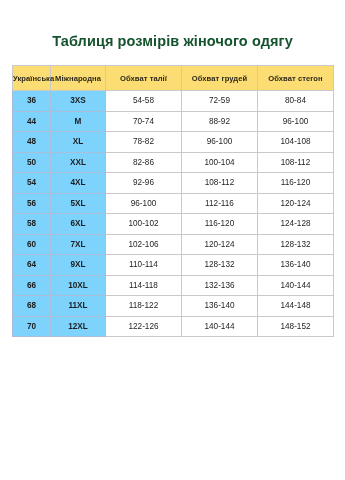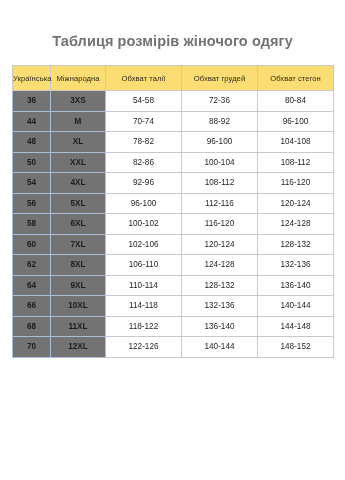--- a/index.html
+++ b/index.html
@@ -21,21 +21,21 @@
     background: #ffffff;
     box-sizing: border-box;
   }
 
   .page-title {
     margin: 0;
     padding: 33px 10px 0 10px;
     text-align: center;
     font-size: 14.5px;
     font-weight: bold;
-    color: #737373;
+    color: #14532d;
     letter-spacing: 0.1px;
     line-height: 1.2;
   }
 
   .table-wrap {
     margin: 15px 12px 0 12px;
   }
 
   table.size-table {
     width: 321px;
@@ -50,41 +50,41 @@
     text-align: center;
     vertical-align: middle;
     padding: 0;
     line-height: 1;
   }
 
   
   thead th {
     background: #fbdd73;
     color: #2e2a1c;
-    font-weight: normal;
+    font-weight: bold;
     height: 24px;
     font-size: 7.6px;
     letter-spacing: 0.05px;
     border-color: #d9bf63;
   }
 
   
   tbody tr {
     height: 20.5px;
   }
 
   tbody td {
     background: #ffffff;
     color: #242424;
     font-size: 8.2px;
     font-weight: normal;
   }
 
   tbody td.key-col {
-    background: #737373;
+    background: #7dd3fc;
     font-weight: bold;
     color: #1c1c1c;
     border-color: #aabdd9;
     font-size: 8.2px;
   }
 
   
   col.c-ua   { width: 38px; }
   col.c-intl { width: 55px; }
   col.c-waist{ width: 76px; }
@@ -114,21 +114,21 @@
           <th>Обхват талії</th>
           <th>Обхват грудей</th>
           <th>Обхват стегон</th>
         </tr>
       </thead>
       <tbody id="table-body">
           <tr>
             <td class="key-col">36</td>
             <td class="key-col">3XS</td>
             <td>54-58</td>
-            <td>72-36</td>
+            <td>72-59</td>
             <td>80-84</td>
           </tr>
           <tr>
             <td class="key-col">44</td>
             <td class="key-col">M</td>
             <td>70-74</td>
             <td>88-92</td>
             <td>96-100</td>
           </tr>
           <tr>
@@ -167,27 +167,20 @@
             <td>124-128</td>
           </tr>
           <tr>
             <td class="key-col">60</td>
             <td class="key-col">7XL</td>
             <td>102-106</td>
             <td>120-124</td>
             <td>128-132</td>
           </tr>
           <tr>
-            <td class="key-col">62</td>
-            <td class="key-col">8XL</td>
-            <td>106-110</td>
-            <td>124-128</td>
-            <td>132-136</td>
-          </tr>
-          <tr>
             <td class="key-col">64</td>
             <td class="key-col">9XL</td>
             <td>110-114</td>
             <td>128-132</td>
             <td>136-140</td>
           </tr>
           <tr>
             <td class="key-col">66</td>
             <td class="key-col">10XL</td>
             <td>114-118</td>

